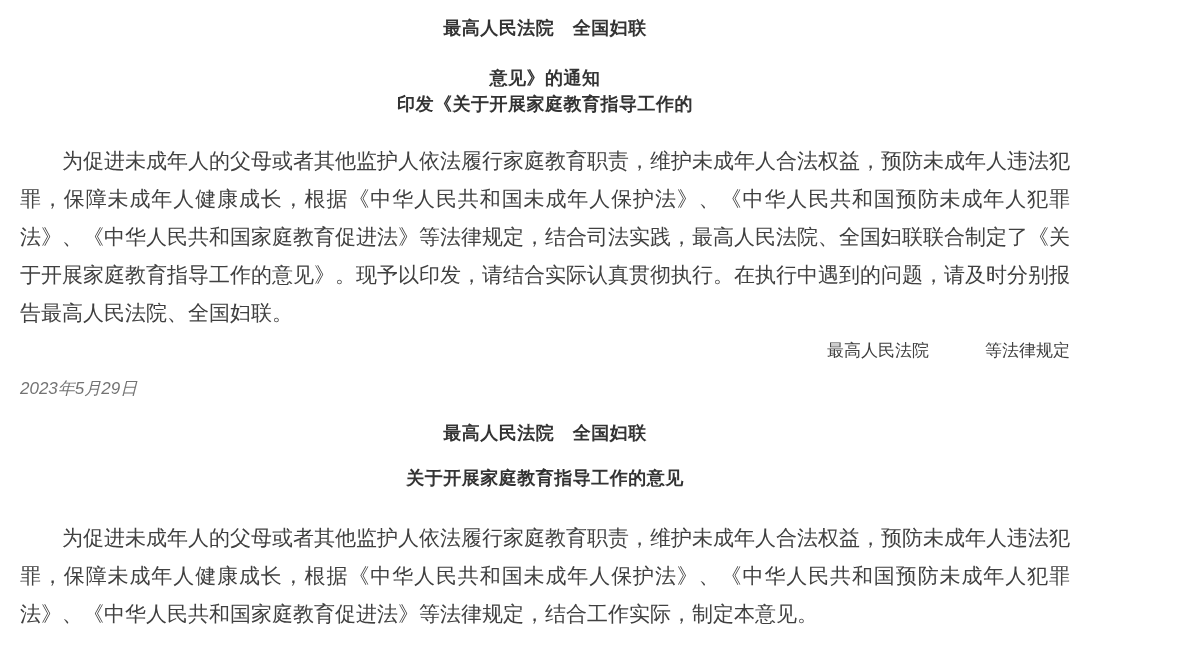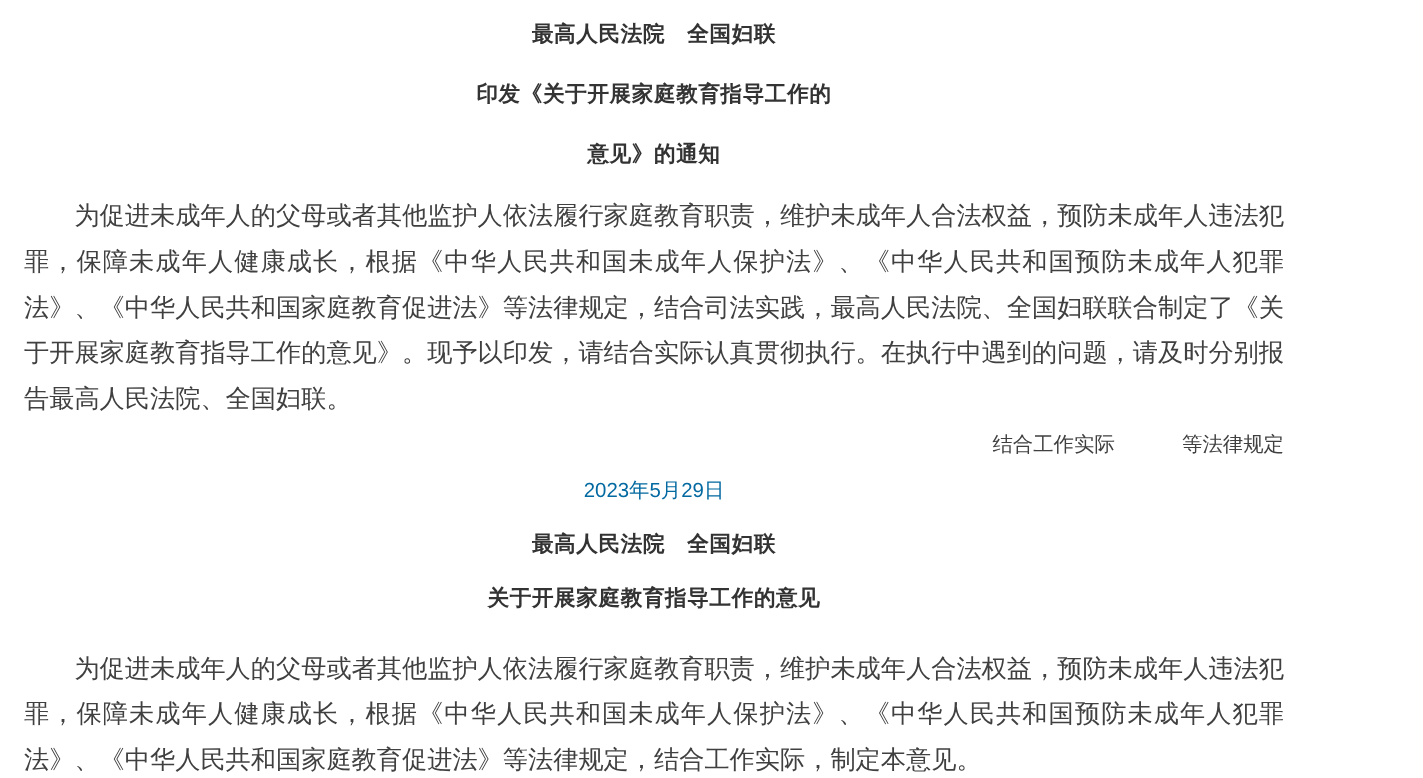--- a/index.html
+++ b/index.html
@@ -51,50 +51,51 @@
     color: #404040;
     margin: 0;
   }
   .sig-gap {
     display: inline-block;
     width: 56px;
   }
   .date-line {
     font-size: 17px;
     line-height: 38px;
-    text-align: center;
-    color: #0369a1;
+    text-align: left;
+    color: #737373;
     margin: 0 0 13px 0;
+    font-style: italic;
   }
   .section2-title-1 {
     margin-bottom: 21px;
   }
   .section2-title-2 {
     margin-bottom: 12px;
   }
   .section2-body {
     margin-top: 29px;
   }
 </style>
 </head>
 <body>
 
 <div class="doc">
 
   <header>
     <div class="title-line">最高人民法院　全国妇联</div>
+    <div class="title-line last">意见》的通知</div>
     <div class="title-line">印发《关于开展家庭教育指导工作的</div>
-    <div class="title-line last">意见》的通知</div>
   </header>
 
 
   <p class="body-paragraph">为促进未成年人的父母或者其他监护人依法履行家庭教育职责，维护未成年人合法权益，预防未成年人违法犯罪，保障未成年人健康成长，根据《中华人民共和国未成年人保护法》、《中华人民共和国预防未成年人犯罪法》、《中华人民共和国家庭教育促进法》等法律规定，结合司法实践，最高人民法院、全国妇联联合制定了《关于开展家庭教育指导工作的意见》。现予以印发，请结合实际认真贯彻执行。在执行中遇到的问题，请及时分别报告最高人民法院、全国妇联。</p>
 
   <div class="signature-block">
-    <span>结合工作实际</span><span class="sig-gap"></span><span>等法律规定</span>
+    <span>最高人民法院</span><span class="sig-gap"></span><span>等法律规定</span>
   </div>
 
   <div class="date-line">2023年5月29日</div>
 
   <section>
     <div class="title-line section2-title-1">最高人民法院　全国妇联</div>
     <div class="title-line section2-title-2">关于开展家庭教育指导工作的意见</div>
     <p class="body-paragraph section2-body">为促进未成年人的父母或者其他监护人依法履行家庭教育职责，维护未成年人合法权益，预防未成年人违法犯罪，保障未成年人健康成长，根据《中华人民共和国未成年人保护法》、《中华人民共和国预防未成年人犯罪法》、《中华人民共和国家庭教育促进法》等法律规定，结合工作实际，制定本意见。</p>
   </section>
 

